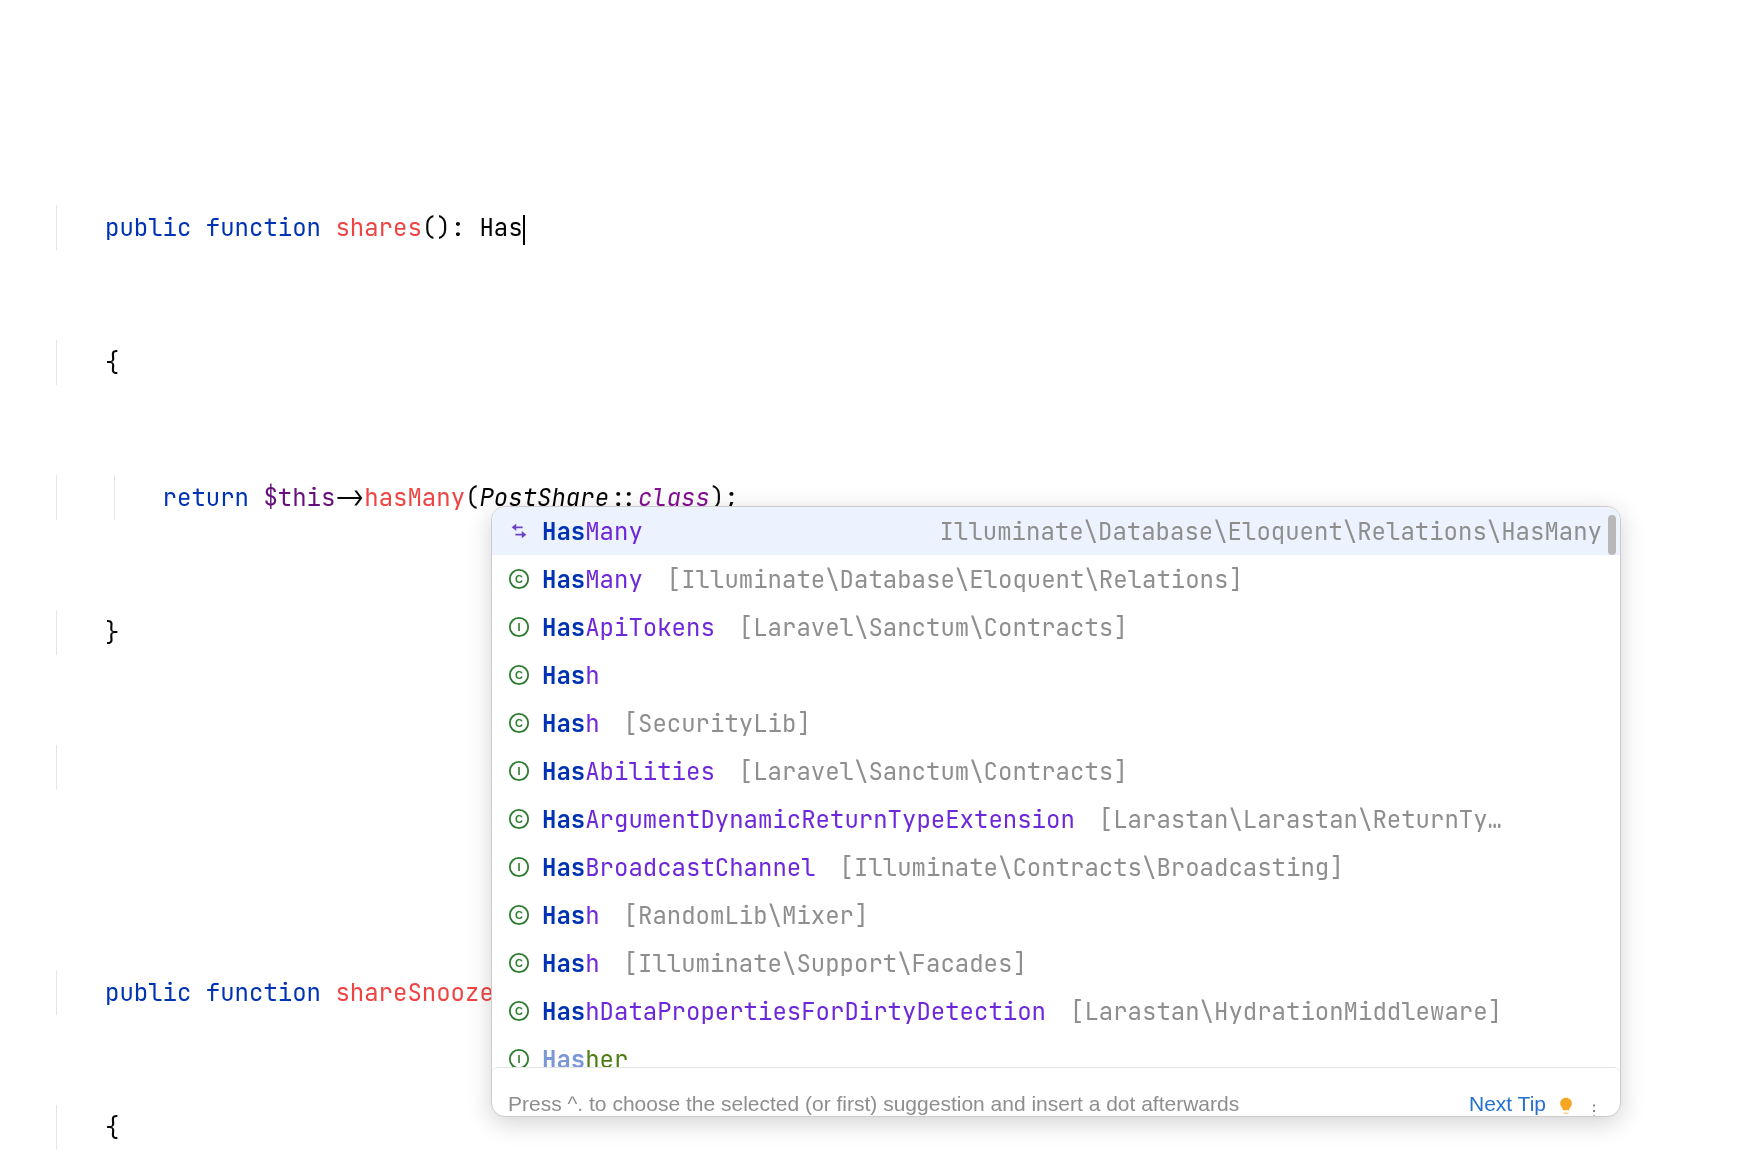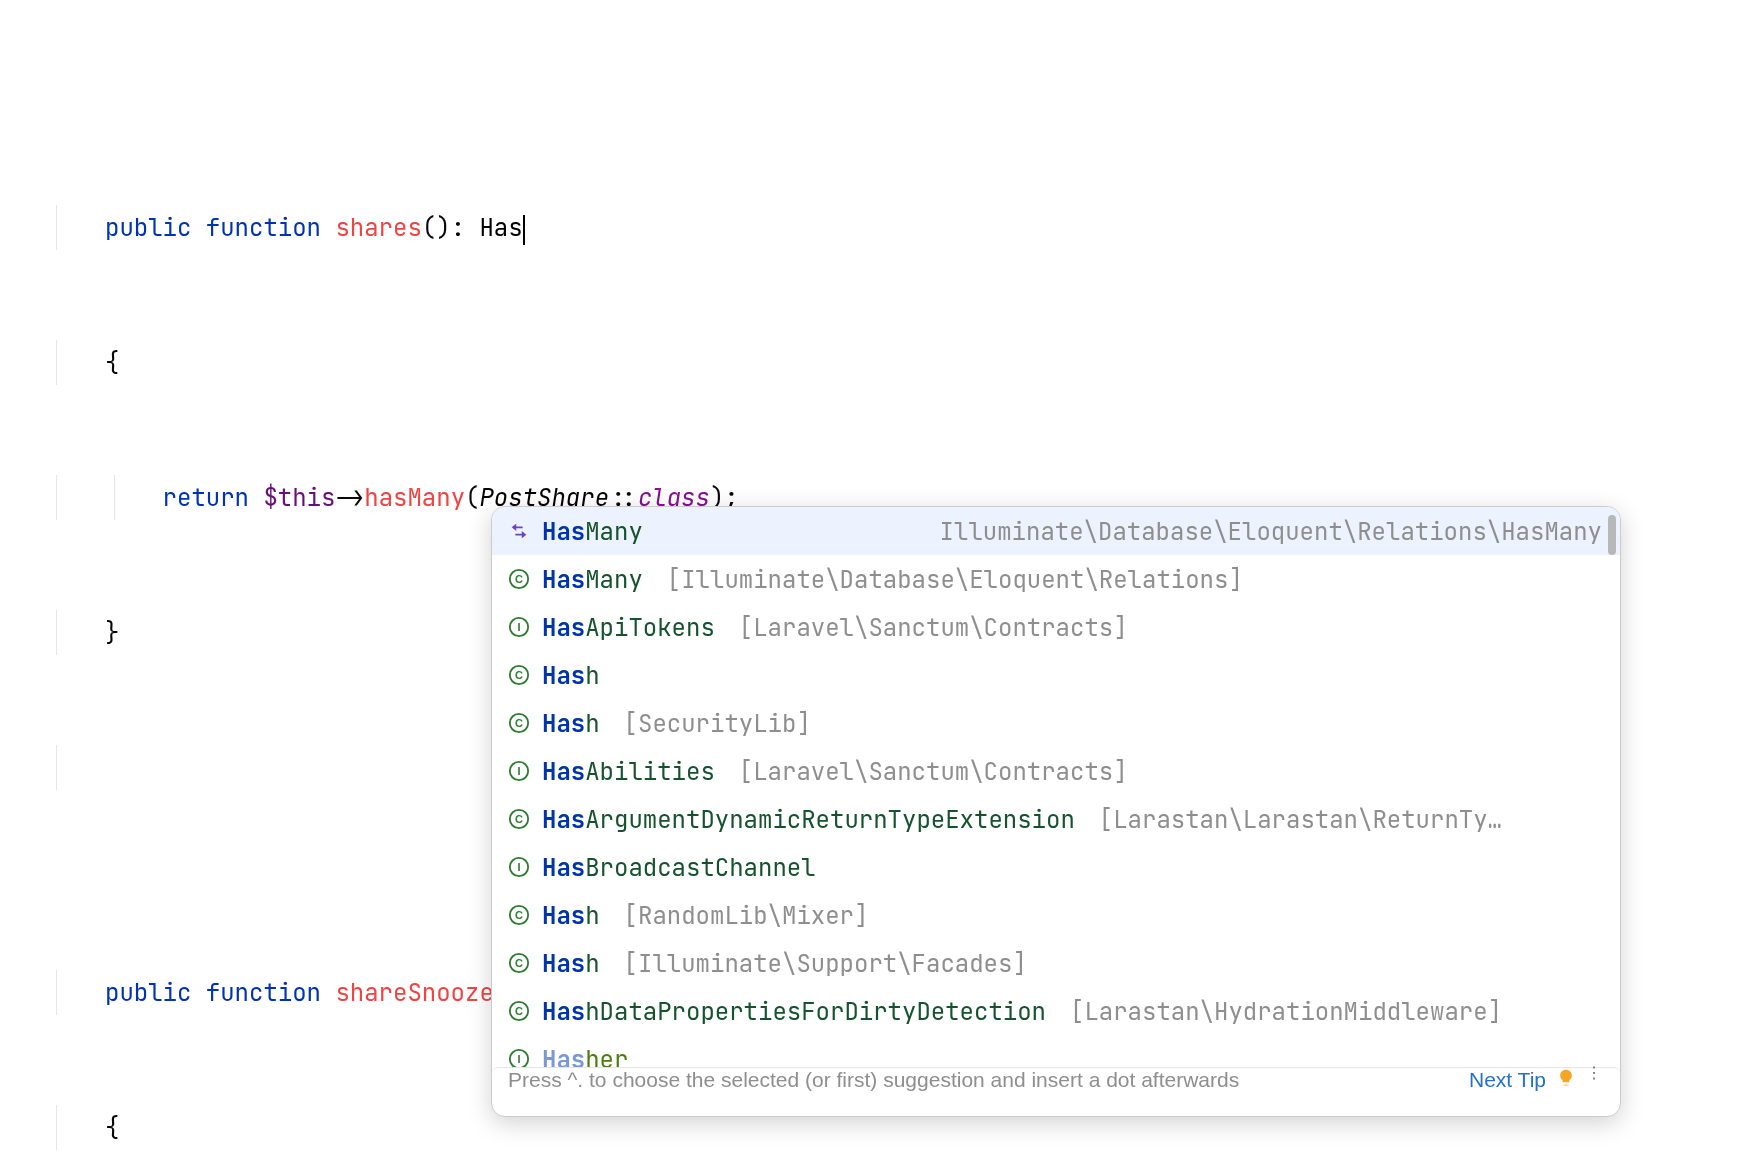--- a/index.html
+++ b/index.html
@@ -73,40 +73,40 @@
   .popup-row.selected { background: #edf3fe; }
   .popup-row .icon {
     width: 26px;
     flex: 0 0 26px;
     display: inline-flex;
     justify-content: center;
     align-items: center;
   }
   .popup-row .name { flex: 0 0 auto; }
   .popup-row .name .pfx { color: #0033b3; font-weight: 600; }
-  .popup-row .name .rest { color: #14532d; }
+  .popup-row .name .rest { color: #6d28d9; }
   .popup-row .ns { color: #8e8e8e; margin-left: 14px; overflow: hidden; text-overflow: ellipsis; white-space: nowrap; }
   .popup-row .ns.right { margin-left: auto; text-align: right; }
   .popup-row.faded .name .pfx { color: #7a98d6; }
   .popup-row.faded .name .rest { color: #4d7c0f; }
   .popup-row.faded .ns { color: #c0c0c0; }
 
   .scrollbar-thumb {
     position: absolute;
     right: 4px;
     top: 8px;
     width: 8px;
     height: 40px;
     background: #b8b8b8;
     border-radius: 4px;
   }
 
   .popup-footer {
     display: flex;
-    align-items: flex-start;
+    align-items: flex-end;
     height: 48px;
     padding: 0 16px;
     border-top: 1px solid #e5e5e5;
     font-family: -apple-system, "Segoe UI", sans-serif;
     font-size: 21px;
     color: #8e8e8e;
     gap: 10px;
     border-radius: 6px;
   }
   .popup-footer .tip { flex: 1 1 auto; }
@@ -217,20 +217,21 @@
         <span class="ns">[Larastan\Larastan\ReturnTy…</span>
       </div>
       <div class="popup-row">
         <span class="icon">
           <svg width="22" height="22" viewBox="0 0 24 24">
             <circle cx="12" cy="12" r="10" fill="none" stroke="#2e7d32" stroke-width="2"></circle>
             <text x="12" y="16" text-anchor="middle" font-size="12" font-family="sans-serif" fill="#2e7d32" font-weight="bold">I</text>
           </svg>
         </span>
         <span class="name"><span class="pfx">Has</span><span class="rest">BroadcastChannel</span></span>
+        <span class="ns">[Illuminate\Contracts\Broadcasting]</span>
       </div>
       <div class="popup-row">
         <span class="icon">
           <svg width="22" height="22" viewBox="0 0 24 24">
             <circle cx="12" cy="12" r="10" fill="none" stroke="#2e7d32" stroke-width="2"></circle>
             <text x="12" y="16" text-anchor="middle" font-size="12" font-family="sans-serif" fill="#2e7d32" font-weight="bold">C</text>
           </svg>
         </span>
         <span class="name"><span class="pfx">Has</span><span class="rest">h</span></span>
         <span class="ns">[RandomLib\Mixer]</span>

